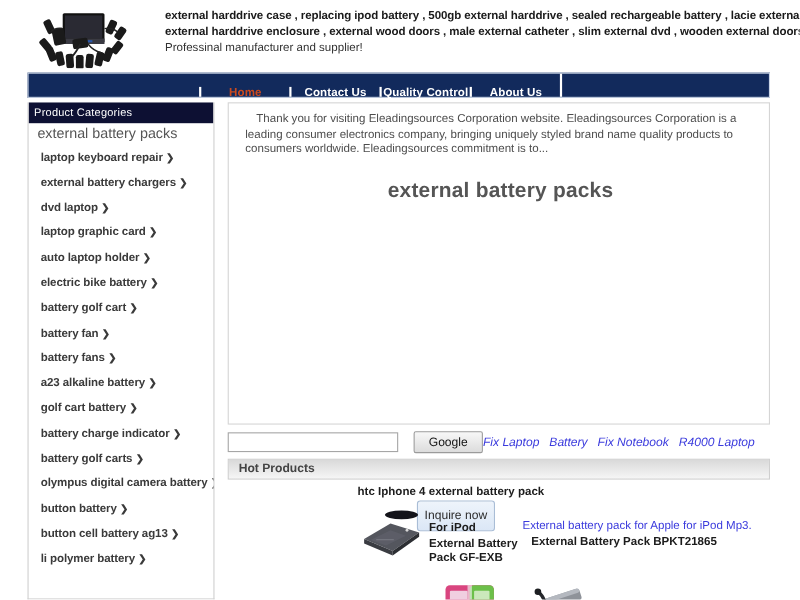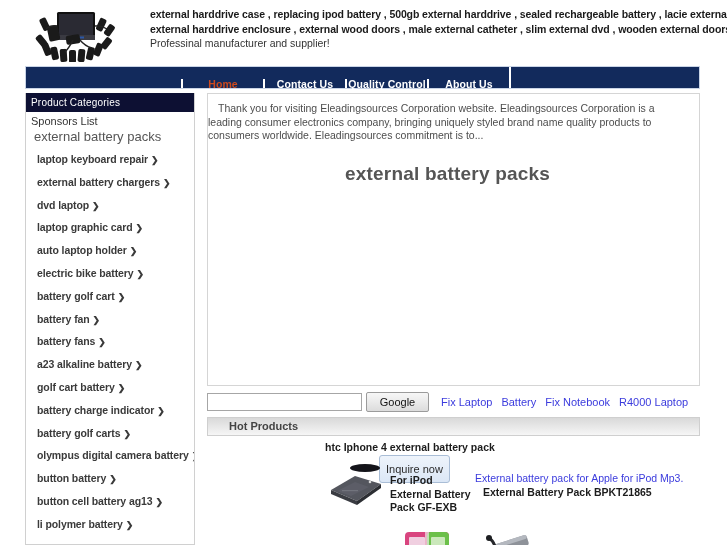--- a/index.html
+++ b/index.html
@@ -135,21 +135,21 @@
   .main {
     position: absolute;
     left: 207px; top: 93px;
     width: 493px;
   }
   .intro-box {
     width: 493px;
     height: 293px;
     border: 1px solid #d5d5d5;
     background: #fff;
-    padding: 8px 12px 0 0;
+    padding: 8px 12px 0 15px;
     position: relative;
   }
   .intro-text {
     font-size: 10.5px;
     color: #4d4d4d;
     line-height: 13.5px;
     text-indent: 10px;
   }
   .page-title {
     text-align: center;
@@ -172,57 +172,58 @@
     width: 155px;
     height: 18px;
     border: 1px solid #a6a6a6;
     background: #fff;
     font-size: 11px;
     padding: 1px 3px;
     font-family: "Liberation Sans", sans-serif;
     outline: none;
   }
   .search-btn {
-    margin-left: 4px;
+    margin-left: 14px;
     width: 63px;
     height: 20px;
     font-size: 11px;
     color: #111;
     background: linear-gradient(to bottom, #f7f7f7 0%, #eaeaea 50%, #dcdcdc 100%);
     border: 1px solid #9b9b9b;
     border-radius: 2px;
     cursor: pointer;
     font-family: "Liberation Sans", sans-serif;
   }
   .quick-links {
-    margin-left: 12px;
+    margin-left: 0;
     font-size: 11px;
     color: #3b3bdd;
     display: flex;
     gap: 9px;
     white-space: nowrap;
+    font-style: italic;
   }
   .quick-links a {
     color: #3b3bdd;
     text-decoration: none;
     cursor: pointer;
   }
 
   
   .hot-bar {
     width: 493px;
     height: 19px;
     margin-top: 4px;
     background: linear-gradient(to bottom, #d9d9d9 0%, #e6e6e6 45%, #f6f6f6 100%);
     border: 1px solid #cfcfcf;
     font-size: 11px;
     font-weight: bold;
     color: #444;
     line-height: 17px;
-    padding-left: 21px;
+    padding-left: 9px;
   }
 
   
   .products {
     width: 493px;
     position: relative;
     height: 115px;
     padding-top: 6px;
   }
   .prod-headline {
@@ -320,21 +321,20 @@
     <div class="nav-spacer"></div>
     <a class="nav-item active">Home</a>
     <a class="nav-item">Contact Us</a>
     <a class="nav-item">Quality Control</a>
     <a class="nav-item">About Us</a>
     <div class="nav-tail"></div>
   </div>
 
   <div class="sidebar">
     <div class="sidebar-title">Product Categories</div>
-    <div class="sponsors-list">Sponsors List</div>
     <div class="sidebar-current">external battery packs</div>
     <ul class="cat-list">
       <li class="cat-item"><span>laptop keyboard repair</span><span class="arrow">❯</span></li>
       <li class="cat-item"><span>external battery chargers</span><span class="arrow">❯</span></li>
       <li class="cat-item"><span>dvd laptop</span><span class="arrow">❯</span></li>
       <li class="cat-item"><span>laptop graphic card</span><span class="arrow">❯</span></li>
       <li class="cat-item"><span>auto laptop holder</span><span class="arrow">❯</span></li>
       <li class="cat-item"><span>electric bike battery</span><span class="arrow">❯</span></li>
       <li class="cat-item"><span>battery golf cart</span><span class="arrow">❯</span></li>
       <li class="cat-item"><span>battery fan</span><span class="arrow">❯</span></li>

